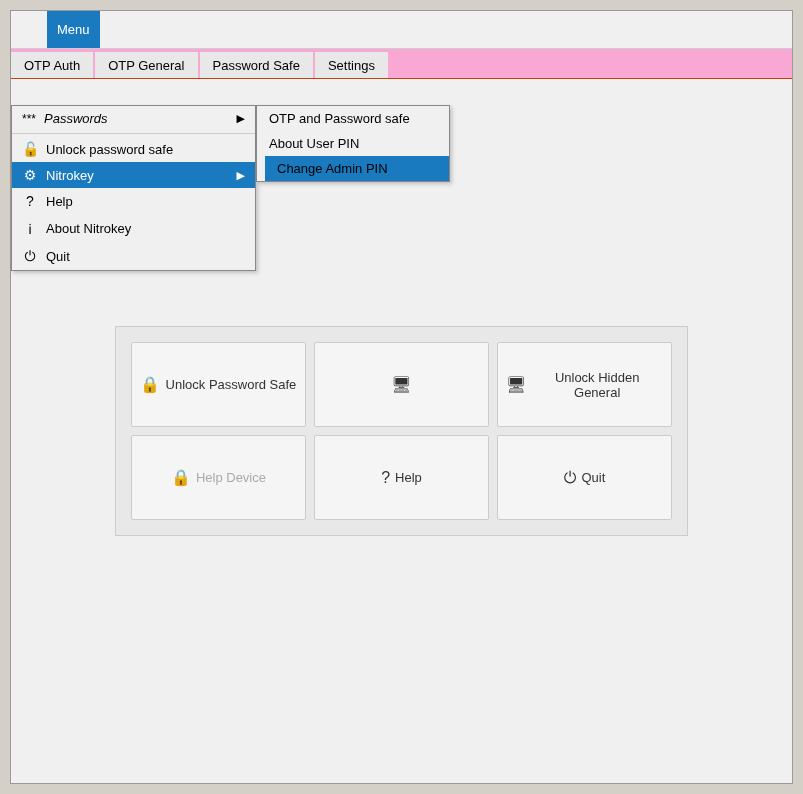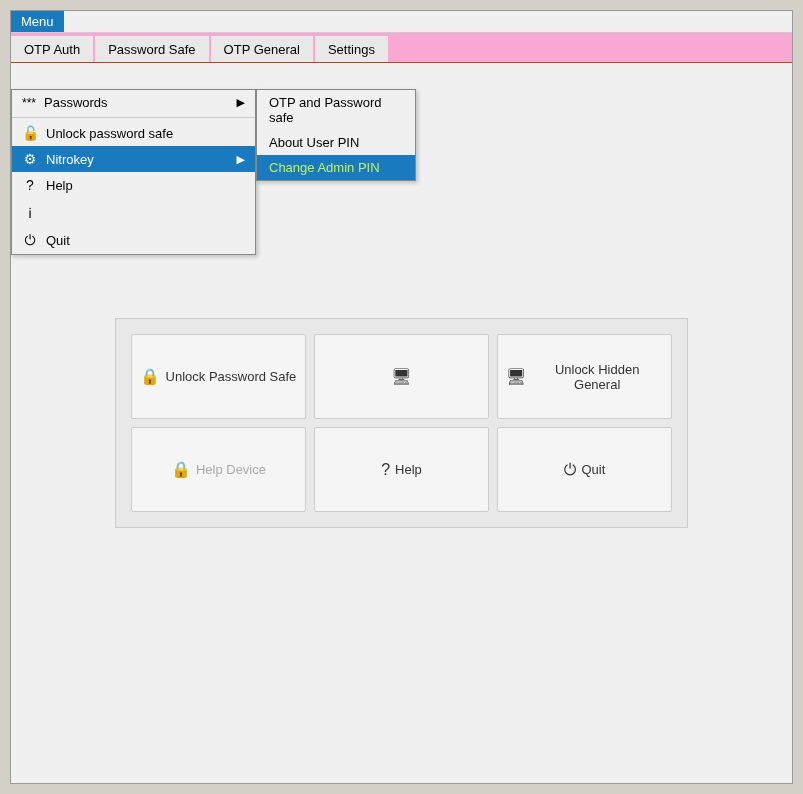--- a/index.html
+++ b/index.html
@@ -22,21 +22,22 @@
       display: flex;
       flex-direction: column;
     }
 
     
     .menubar {
       background: #f0f0f0;
       border-bottom: 1px solid #ccc;
       display: flex;
       align-items: stretch;
-      height: 22px;
+      height: 38px;
+      padding-left: 36px;
     }
     .menu-item {
       padding: 4px 10px;
       cursor: pointer;
       display: flex;
       align-items: center;
     }
     .menu-item.active {
       background: #1a7abf;
       color: white;
@@ -154,49 +155,51 @@
       margin: 2px 0;
     }
 
     
     .sub-menu {
       position: absolute;
       top: 26px;
       left: 245px;
       background: #f0f0f0;
       border: 1px solid #888;
-      width: 160px;
+      width: 194px;
       box-shadow: 2px 2px 4px rgba(0,0,0,0.2);
       pointer-events: all;
     }
     .sub-menu-row {
       display: flex;
       align-items: center;
       padding: 5px 12px;
       cursor: pointer;
     }
     .sub-menu-row.highlighted {
       background: #1a7abf;
-      color: #bef264;
+      color: #000000;
+      margin-left: 8px;
     }
 
     
     .passwords-row {
       display: flex;
       align-items: center;
       padding: 5px 10px;
       gap: 8px;
       font-weight: normal;
       cursor: pointer;
     }
     .passwords-row .micon {
       font-size: 12px;
     }
     .passwords-row .mlabel {
       flex: 1;
+      font-style: italic;
     }
     .passwords-row .arrow {
       font-size: 11px;
     }
   </style>
 </head>
 <body>
 
 <div class="window">
 
@@ -204,24 +207,24 @@
     <div class="menu-item active">
       <span>Menu</span>
     </div>
   </div>
 
   <div class="tabbar">
     <div class="tab">
       <span>OTP Auth</span>
     </div>
     <div class="tab">
+      <span>OTP General</span>
+    </div>
+    <div class="tab">
       <span>Password Safe</span>
-    </div>
-    <div class="tab">
-      <span>OTP General</span>
     </div>
     <div class="tab">
       <span>Settings</span>
     </div>
   </div>
 
   <div class="content">
 
     <div class="btn-grid-container">
       <div class="grid-btn">
@@ -271,20 +274,21 @@
           <span class="arrow">▶</span>
         </div>
 
         <div class="menu-row">
           <span class="micon">?</span>
           <span class="mlabel">Help</span>
         </div>
 
         <div class="menu-row">
           <span class="micon">ℹ</span>
+          <span class="mlabel">About Nitrokey</span>
         </div>
 
         <div class="menu-row">
           <span class="micon">⏻</span>
           <span class="mlabel">Quit</span>
         </div>
       </div>
 
       <div class="sub-menu">
         <div class="sub-menu-row">

